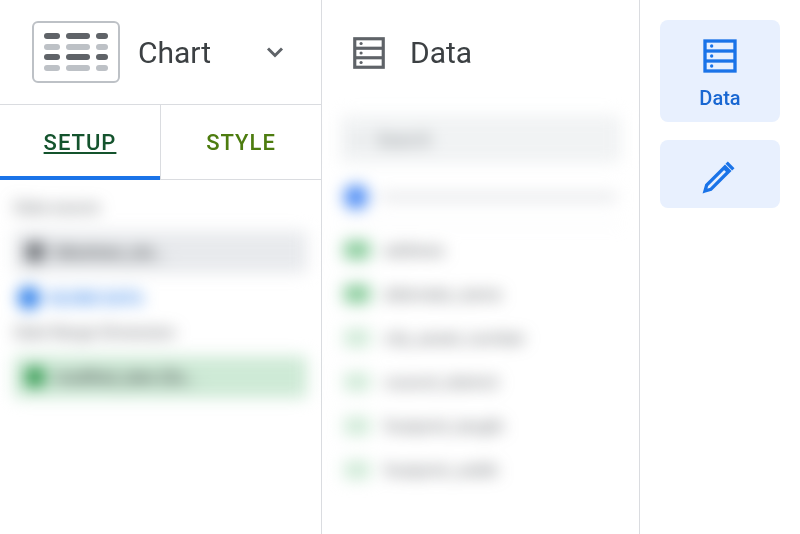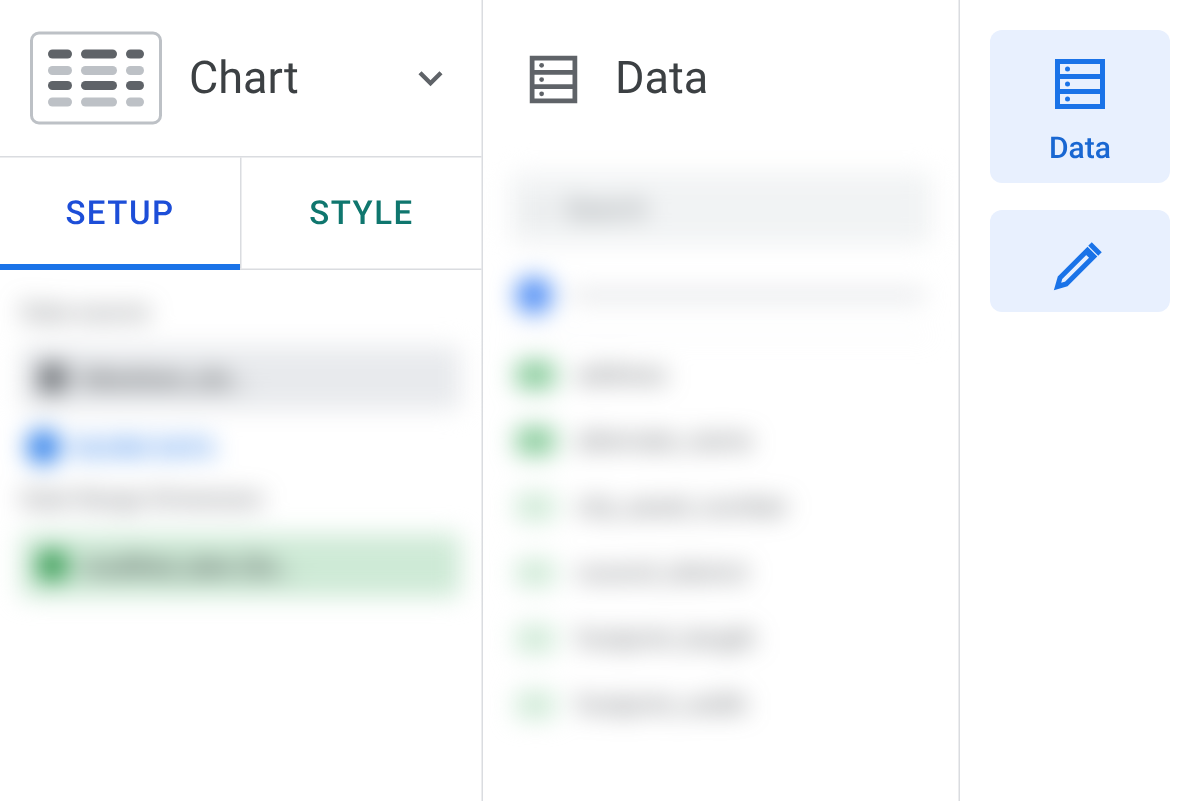--- a/index.html
+++ b/index.html
@@ -29,21 +29,21 @@
     flex-direction: column;
     align-items: center;
     padding-top: 20px;
     gap: 18px;
   }
   
   .chart-header {
     height: 105px;
     display: flex;
     align-items: center;
-    padding: 0 20px;
+    padding: 0 32px;
     border-bottom: 1px solid #dadce0;
     gap: 18px;
   }
   .table-icon {
     width: 88px;
     height: 62px;
     border: 2px solid #bdc1c6;
     border-radius: 6px;
     display: flex;
     flex-direction: column;
@@ -76,33 +76,34 @@
     display: flex;
     align-items: center;
     justify-content: center;
     font-size: 22px;
     letter-spacing: 1px;
     font-weight: 500;
     cursor: pointer;
     position: relative;
   }
   .tab.active {
-    color: #1d4ed8;
+    color: #14532d;
+    text-decoration: underline;
   }
   .tab.active::after {
     content: "";
     position: absolute;
     bottom: -1px;
     left: 0;
     right: 0;
     height: 4px;
     background: #1a73e8;
   }
   .tab.inactive {
-    color: #0f766e;
+    color: #4d7c0f;
     border-left: 1px solid #dadce0;
   }
   
   .blurred-content {
     padding: 18px 14px;
     filter: blur(8px);
     display: flex;
     flex-direction: column;
     gap: 14px;
   }

